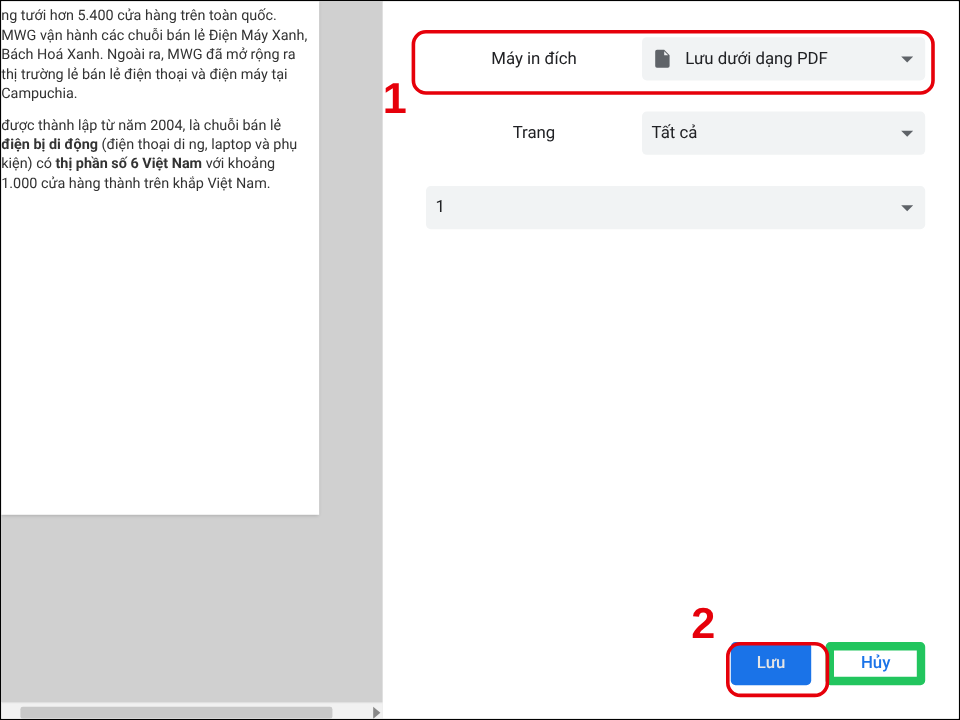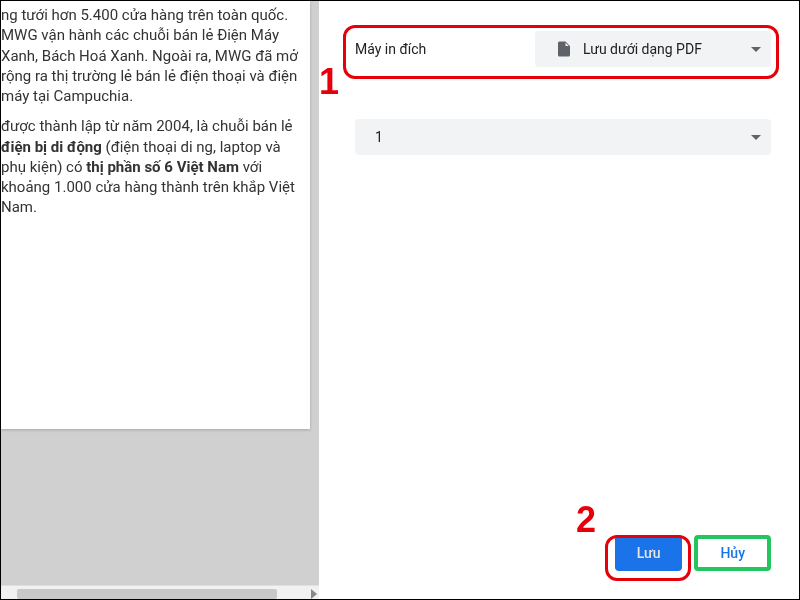--- a/index.html
+++ b/index.html
@@ -6,23 +6,23 @@
     body {
       width: 800px; height: 600px; overflow: hidden;
       font-family: -apple-system, BlinkMacSystemFont, "Segoe UI", Roboto, Arial, sans-serif;
       background: #fff; position: relative; border: 1px solid #000;
     }
     .preview-pane {
       position: absolute; left: 0; top: 0; width: 318px; height: 600px;
       background: #d0d0d0;
     }
     .preview-doc {
-      position: absolute; left: 0; top: 0; width: 309px; height: 428px;
+      position: absolute; left: 0; top: 0; width: 265px; height: 428px;
       background: #fff; box-shadow: 0 1px 3px rgba(0,0,0,0.2);
-      padding: 4px 8px 10px 0; font-size: 15px; line-height: 1.35; color: #333;
+      padding: 4px 8px 10px 0; font-size: 12px; line-height: 1.35; color: #333;
       overflow: hidden;
     }
     .preview-doc p { margin-bottom: 10px; }
     .preview-doc .b { font-weight: 700; }
     .scrollbar-h {
       position: absolute; left: 0; bottom: 0; width: 318px; height: 16px;
       background: #f1f1f1; border-top: 1px solid #e0e0e0;
     }
     .scrollbar-h::after {
       content: ""; position: absolute; right: 2px; top: 3px; width: 0; height: 0;
@@ -32,45 +32,45 @@
     .scrollbar-h .thumb {
       position: absolute; left: 16px; top: 3px; height: 10px; width: 260px;
       background: #c8c8c8; border-radius: 2px;
     }
     .settings-pane {
       position: absolute; left: 318px; top: 0; right: 0; bottom: 0;
       background: #fff; padding: 30px 28px 0 36px;
     }
     .row { display: flex; align-items: flex-start; margin-bottom: 26px; }
     .row-label {
-      width: 180px; font-size: 14px; color: #202124; line-height: 36px;
+      width: 180px; font-size: 14px; color: #202124; line-height: 36px; text-align: center;
     }
     .select-box {
       flex: 1; height: 36px; background: #f1f3f4; border-radius: 4px;
-      display: flex; align-items: center; padding: 0 10px 0 20px; cursor: pointer;
+      display: flex; align-items: center; padding: 0 10px 0 8px; cursor: pointer;
       position: relative;
     }
     .select-text { flex: 1; font-size: 14px; color: #202124; }
     .select-icon { width: 18px; height: 18px; margin-right: 10px; }
     .chevron-down {
       width: 0; height: 0; border-left: 5px solid transparent;
       border-right: 5px solid transparent; border-top: 5px solid #5f6368;
       margin-left: 6px;
     }
     .footer {
       position: absolute; bottom: 28px; right: 28px; display: flex; gap: 12px;
     }
     .btn {
       height: 36px; padding: 0 22px; border-radius: 4px; font-size: 14px;
       display: inline-flex; align-items: center; justify-content: center;
       cursor: pointer; font-weight: 500;
     }
     .btn-primary { background: #1a73e8; color: #e5e5e5; }
     .btn-secondary {
-      background: #fff; color: #1a73e8; border: 4px solid #22c55e;
+      background: #fff; color: #1a73e8; border: 7px solid #22c55e;
     }
     .callout-box {
       position: absolute; border: 3px solid #e6000a; border-radius: 12px;
       pointer-events: none;
     }
     .callout-num {
       font-weight: 900; color: #e6000a; font-size: 36px;
       position: absolute; pointer-events: none; font-family: Arial, sans-serif;
     }
   </style>
@@ -96,20 +96,25 @@
     <div class="select-box">
       <svg class="select-icon" viewBox="0 0 24 24" fill="#5f6368">
         <path d="M14 2H6a2 2 0 0 0-2 2v16a2 2 0 0 0 2 2h12a2 2 0 0 0 2-2V8l-6-6zM14 3.5 18.5 8H14V3.5z"></path>
       </svg>
       <span class="select-text">Lưu dưới dạng PDF</span>
       <span class="chevron-down"></span>
     </div>
   </div>
 
   <div class="row">
+    <div class="row-label">Trang</div>
+    <div class="select-box">
+      <span class="select-text">Tất cả</span>
+      <span class="chevron-down"></span>
+    </div>
   </div>
 
   <div class="row">
     <div class="select-box">
       <span class="select-text">1</span>
       <span class="chevron-down"></span>
     </div>
   </div>
 
   <div class="footer">

